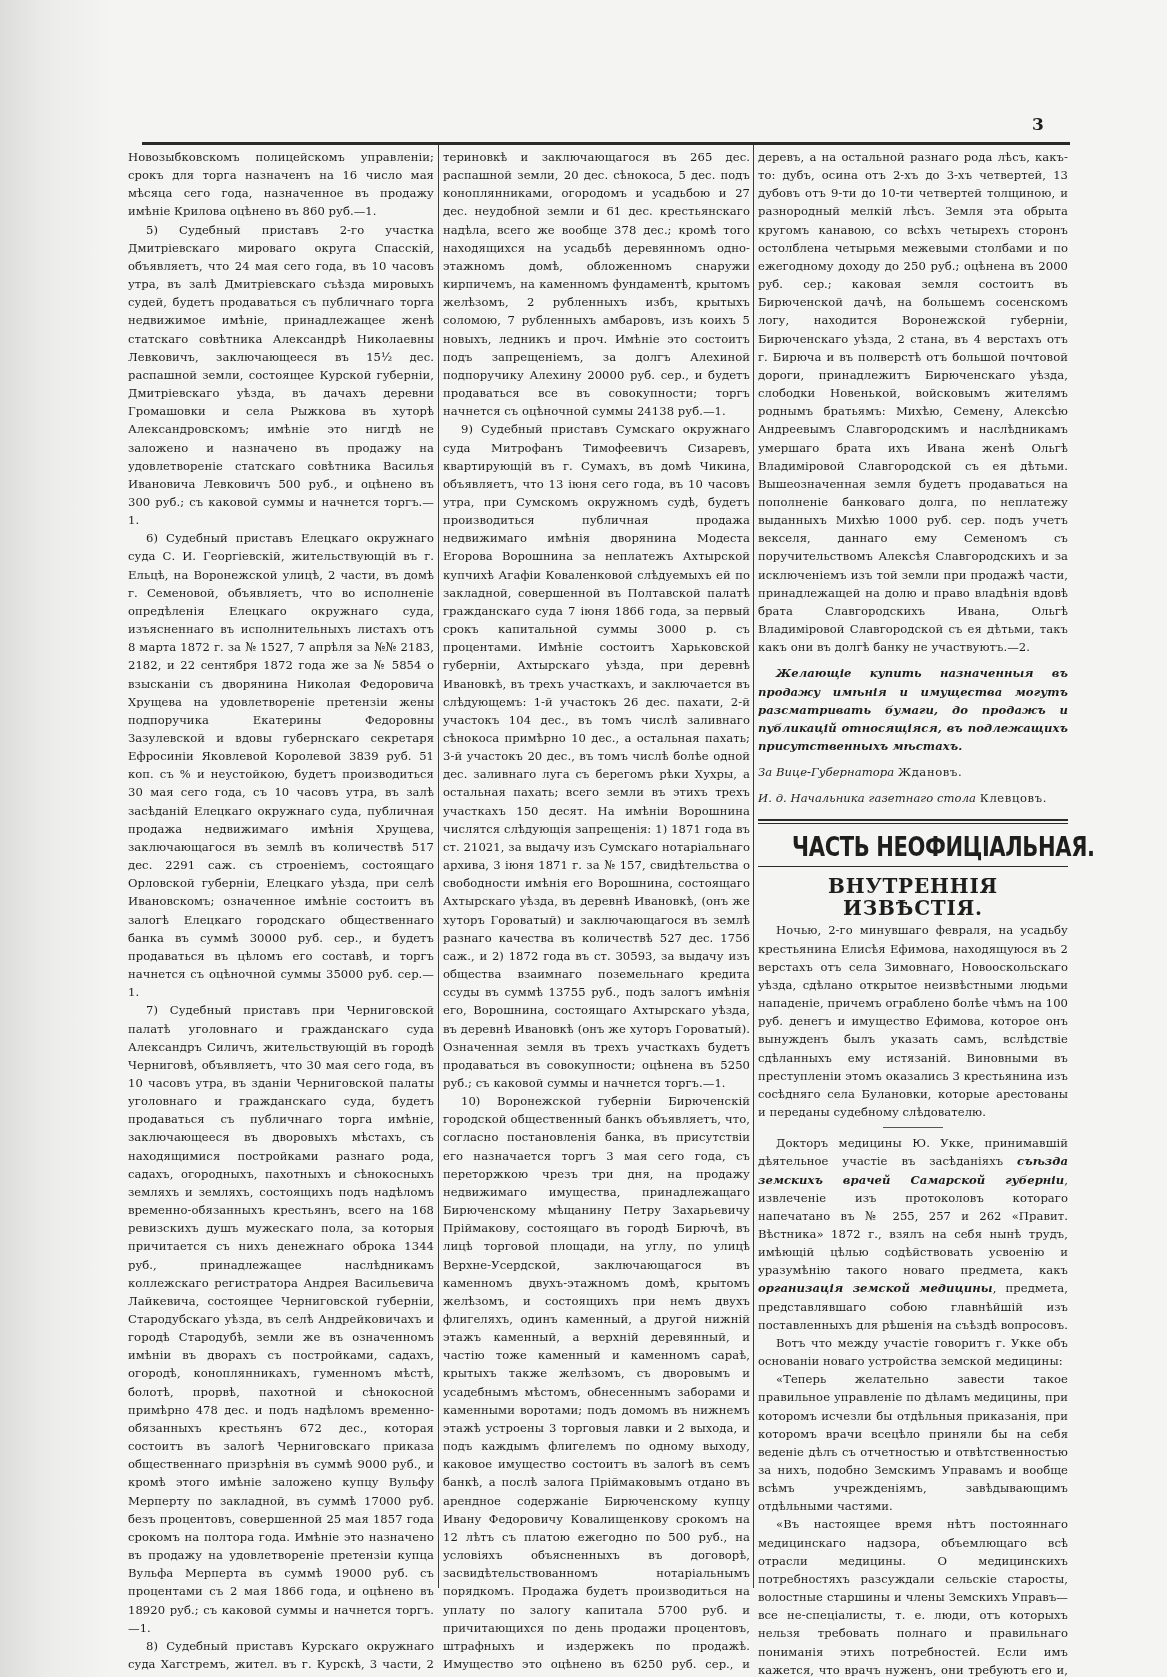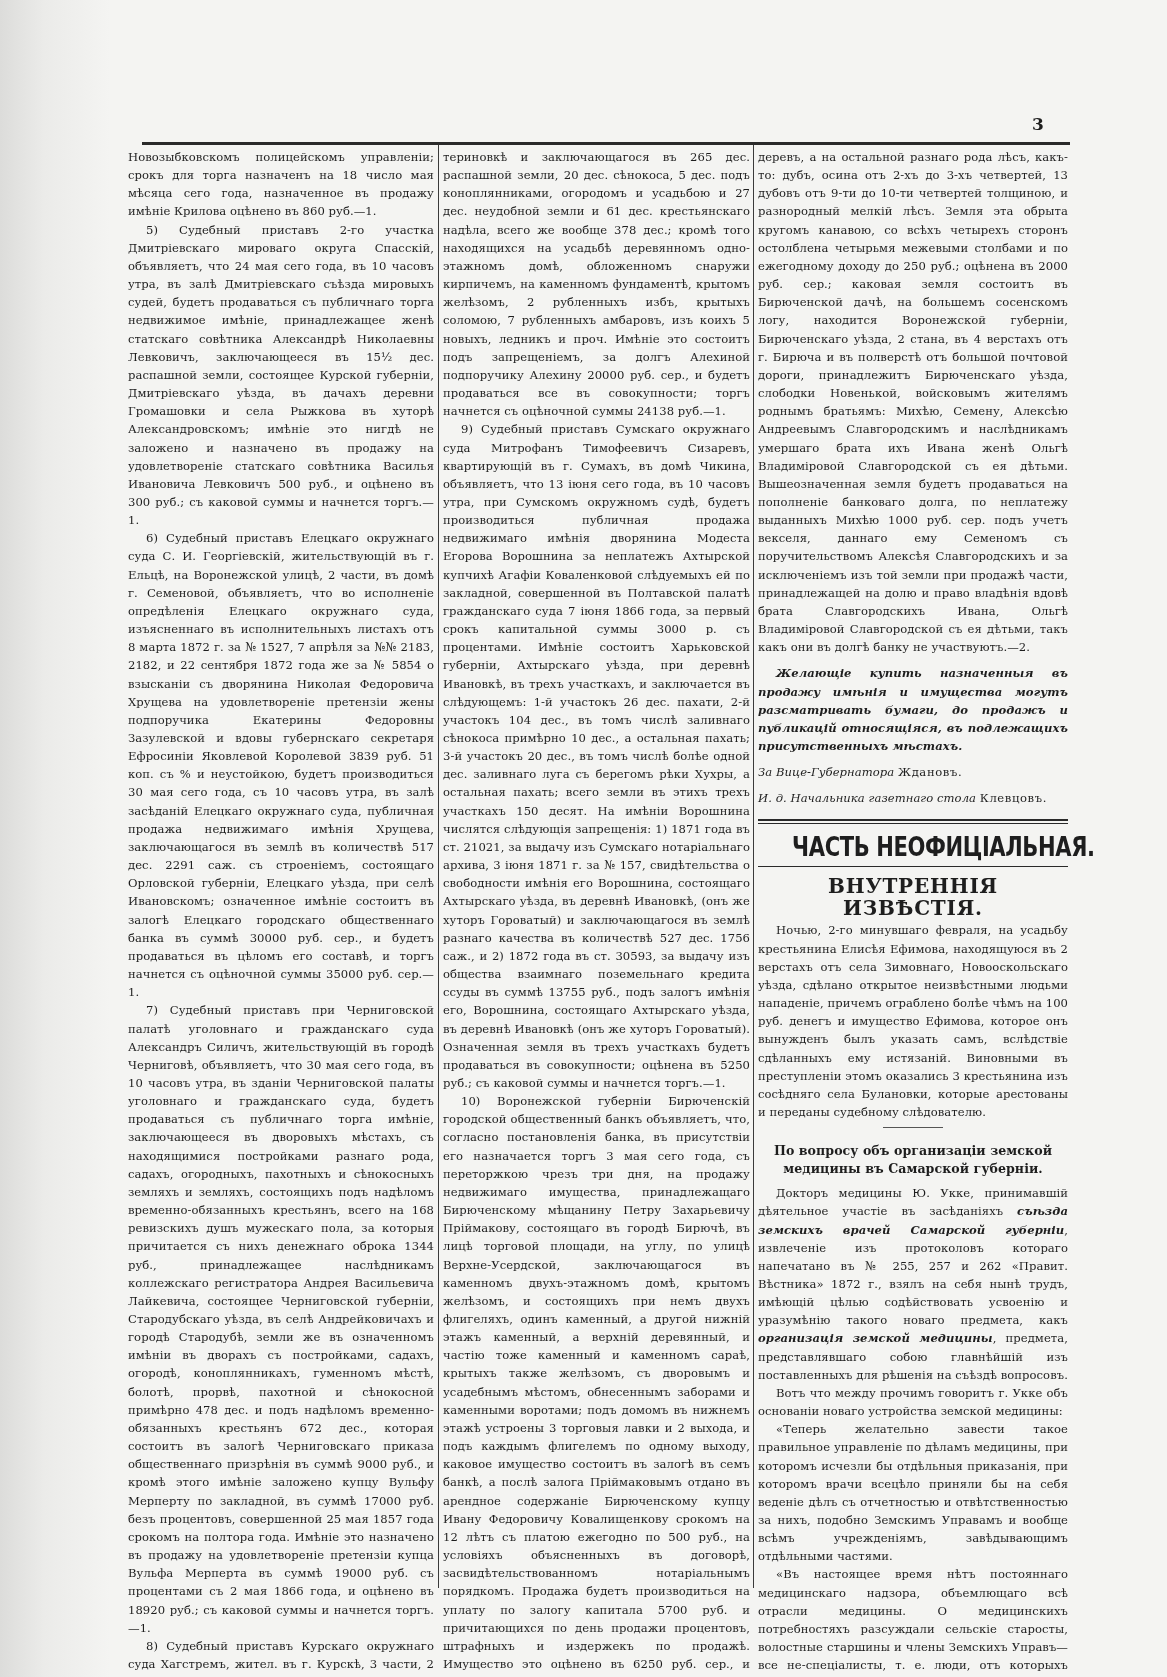--- a/index.html
+++ b/index.html
@@ -68,21 +68,21 @@
 
 <div class="left-shade"></div>
 
 <div class="page-number">3</div>
 <div class="header-rule"></div>
 
 <div class="col-divider" style="left:438px; top:145px; height:1443px;"></div>
 <div class="col-divider" style="left:753px; top:145px; height:1443px;"></div>
 
 <div class="column" id="col1">
-  <p class="noindent">Новозыбковскомъ полицейскомъ управленіи; срокъ для торга назначенъ на 18 число мая мѣсяца сего года, назначенное въ продажу имѣніе Крилова оцѣнено въ 860 руб.—1.</p>
+  <p class="noindent">Новозыбковскомъ полицейскомъ управленіи; срокъ для торга назначенъ на 16 число мая мѣсяца сего года, назначенное въ продажу имѣніе Крилова оцѣнено въ 860 руб.—1.</p>
   <p>5) Судебный приставъ 2-го участка Дмитріевскаго мироваго округа Спасскій, объявляетъ, что 24 мая сего года, въ 10 часовъ утра, въ залѣ Дмитріевскаго съѣзда мировыхъ судей, будетъ продаваться съ публичнаго торга недвижимое имѣніе, принадлежащее женѣ статскаго совѣтника Александрѣ Николаевны Левковичъ, заключающееся въ 15½ дес. распашной земли, состоящее Курской губерніи, Дмитріевскаго уѣзда, въ дачахъ деревни Громашовки и села Рыжкова въ хуторѣ Александровскомъ; имѣніе это нигдѣ не заложено и назначено въ продажу на удовлетвореніе статскаго совѣтника Василья Ивановича Левковичъ 500 руб., и оцѣнено въ 300 руб.; съ каковой суммы и начнется торгъ.—1.</p>
   <p>6) Судебный приставъ Елецкаго окружнаго суда С. И. Георгіевскій, жительствующій въ г. Ельцѣ, на Воронежской улицѣ, 2 части, въ домѣ г. Семеновой, объявляетъ, что во исполненіе опредѣленія Елецкаго окружнаго суда, изъясненнаго въ исполнительныхъ листахъ отъ 8 марта 1872 г. за № 1527, 7 апрѣля за №№ 2183, 2182, и 22 сентября 1872 года же за № 5854 о взысканіи съ дворянина Николая Федоровича Хрущева на удовлетвореніе претензіи жены подпоручика Екатерины Федоровны Зазулевской и вдовы губернскаго секретаря Ефросиніи Яковлевой Королевой 3839 руб. 51 коп. съ % и неустойкою, будетъ производиться 30 мая сего года, съ 10 часовъ утра, въ залѣ засѣданій Елецкаго окружнаго суда, публичная продажа недвижимаго имѣнія Хрущева, заключающагося въ землѣ въ количествѣ 517 дес. 2291 саж. съ строеніемъ, состоящаго Орловской губерніи, Елецкаго уѣзда, при селѣ Ивановскомъ; означенное имѣніе состоитъ въ залогѣ Елецкаго городскаго общественнаго банка въ суммѣ 30000 руб. сер., и будетъ продаваться въ цѣломъ его составѣ, и торгъ начнется съ оцѣночной суммы 35000 руб. сер.—1.</p>
   <p>7) Судебный приставъ при Черниговской палатѣ уголовнаго и гражданскаго суда Александръ Силичъ, жительствующій въ городѣ Черниговѣ, объявляетъ, что 30 мая сего года, въ 10 часовъ утра, въ зданіи Черниговской палаты уголовнаго и гражданскаго суда, будетъ продаваться съ публичнаго торга имѣніе, заключающееся въ дворовыхъ мѣстахъ, съ находящимися постройками разнаго рода, садахъ, огородныхъ, пахотныхъ и сѣнокосныхъ земляхъ и земляхъ, состоящихъ подъ надѣломъ временно-обязанныхъ крестьянъ, всего на 168 ревизскихъ душъ мужескаго пола, за которыя причитается съ нихъ денежнаго оброка 1344 руб., принадлежащее наслѣдникамъ коллежскаго регистратора Андрея Васильевича Лайкевича, состоящее Черниговской губерніи, Стародубскаго уѣзда, въ селѣ Андрейковичахъ и городѣ Стародубѣ, земли же въ означенномъ имѣніи въ дворахъ съ постройками, садахъ, огородѣ, коноплянникахъ, гуменномъ мѣстѣ, болотѣ, прорвѣ, пахотной и сѣнокосной примѣрно 478 дес. и подъ надѣломъ временно-обязанныхъ крестьянъ 672 дес., которая состоитъ въ залогѣ Черниговскаго приказа общественнаго призрѣнія въ суммѣ 9000 руб., и кромѣ этого имѣніе заложено купцу Вульфу Мерперту по закладной, въ суммѣ 17000 руб. безъ процентовъ, совершенной 25 мая 1857 года срокомъ на полтора года. Имѣніе это назначено въ продажу на удовлетвореніе претензіи купца Вульфа Мерперта въ суммѣ 19000 руб. съ процентами съ 2 мая 1866 года, и оцѣнено въ 18920 руб.; съ каковой суммы и начнется торгъ.—1.</p>
   <p>8) Судебный приставъ Курскаго окружнаго суда Хагстремъ, жител. въ г. Курскѣ, 3 части, 2 кв., по Спасской улицѣ, въ домѣ свящ. Чистякова, объявляетъ, что на удовлетвореніе претензіи штабсъ-капитана Ивана Ефимовича Алехина, будетъ производиться 9 іюня сего года, съ 10 часовъ утра, въ залѣ засѣданій, при 3 отдѣленіи Курскаго окружнаго суда, публичная продажа недвижимаго имѣнія, принадлежащаго женѣ подпоручика Маринѣ Алексѣевнѣ Алехиной, состоящаго Курской губерніи, Тимскаго уѣзда, 2 стана, 2 мироваго участка, при деревнѣ Ека-</p>
 </div>
 
 <div class="column" id="col2">
   <p class="noindent">териновкѣ и заключающагося въ 265 дес. распашной земли, 20 дес. сѣнокоса, 5 дес. подъ коноплянниками, огородомъ и усадьбою и 27 дес. неудобной земли и 61 дес. крестьянскаго надѣла, всего же вообще 378 дес.; кромѣ того находящихся на усадьбѣ деревянномъ одно-этажномъ домѣ, обложенномъ снаружи кирпичемъ, на каменномъ фундаментѣ, крытомъ желѣзомъ, 2 рубленныхъ избъ, крытыхъ соломою, 7 рубленныхъ амбаровъ, изъ коихъ 5 новыхъ, ледникъ и проч. Имѣніе это состоитъ подъ запрещеніемъ, за долгъ Алехиной подпоручику Алехину 20000 руб. сер., и будетъ продаваться все въ совокупности; торгъ начнется съ оцѣночной суммы 24138 руб.—1.</p>
   <p>9) Судебный приставъ Сумскаго окружнаго суда Митрофанъ Тимофеевичъ Сизаревъ, квартирующій въ г. Сумахъ, въ домѣ Чикина, объявляетъ, что 13 іюня сего года, въ 10 часовъ утра, при Сумскомъ окружномъ судѣ, будетъ производиться публичная продажа недвижимаго имѣнія дворянина Модеста Егорова Ворошнина за неплатежъ Ахтырской купчихѣ Агафіи Коваленковой слѣдуемыхъ ей по закладной, совершенной въ Полтавской палатѣ гражданскаго суда 7 іюня 1866 года, за первый срокъ капитальной суммы 3000 р. съ процентами. Имѣніе состоитъ Харьковской губерніи, Ахтырскаго уѣзда, при деревнѣ Ивановкѣ, въ трехъ участкахъ, и заключается въ слѣдующемъ: 1-й участокъ 26 дес. пахати, 2-й участокъ 104 дес., въ томъ числѣ заливнаго сѣнокоса примѣрно 10 дес., а остальная пахать; 3-й участокъ 20 дес., въ томъ числѣ болѣе одной дес. заливнаго луга съ берегомъ рѣки Хухры, а остальная пахать; всего земли въ этихъ трехъ участкахъ 150 десят. На имѣніи Ворошнина числятся слѣдующія запрещенія: 1) 1871 года въ ст. 21021, за выдачу изъ Сумскаго нотаріальнаго архива, 3 іюня 1871 г. за № 157, свидѣтельства о свободности имѣнія его Ворошнина, состоящаго Ахтырскаго уѣзда, въ деревнѣ Ивановкѣ, (онъ же хуторъ Горoватый) и заключающагося въ землѣ разнаго качества въ количествѣ 527 дес. 1756 саж., и 2) 1872 года въ ст. 30593, за выдачу изъ общества взаимнаго поземельнаго кредита ссуды въ суммѣ 13755 руб., подъ залогъ имѣнія его, Ворошнина, состоящаго Ахтырскаго уѣзда, въ деревнѣ Ивановкѣ (онъ же хуторъ Горoватый). Означенная земля въ трехъ участкахъ будетъ продаваться въ совокупности; оцѣнена въ 5250 руб.; съ каковой суммы и начнется торгъ.—1.</p>
   <p>10) Воронежской губерніи Бирюченскій городской общественный банкъ объявляетъ, что, согласно постановленія банка, въ присутствіи его назначается торгъ 3 мая сего года, съ переторжкою чрезъ три дня, на продажу недвижимаго имущества, принадлежащаго Бирюченскому мѣщанину Петру Захарьевичу Пріймакову, состоящаго въ городѣ Бирючѣ, въ лицѣ торговой площади, на углу, по улицѣ Верхне-Усердской, заключающагося въ каменномъ двухъ-этажномъ домѣ, крытомъ желѣзомъ, и состоящихъ при немъ двухъ флигеляхъ, одинъ каменный, а другой нижній этажъ каменный, а верхній деревянный, и частію тоже каменный и каменномъ сараѣ, крытыхъ также желѣзомъ, съ дворовымъ и усадебнымъ мѣстомъ, обнесеннымъ заборами и каменными воротами; подъ домомъ въ нижнемъ этажѣ устроены 3 торговыя лавки и 2 выхода, и подъ каждымъ флигелемъ по одному выходу, каковое имущество состоитъ въ залогѣ въ семъ банкѣ, а послѣ залога Пріймаковымъ отдано въ арендное содержаніе Бирюченскому купцу Ивану Федоровичу Ковалищенкову срокомъ на 12 лѣтъ съ платою ежегодно по 500 руб., на условіяхъ объясненныхъ въ договорѣ, засвидѣтельствованномъ нотаріальнымъ порядкомъ. Продажа будетъ производиться на уплату по залогу капитала 5700 руб. и причитающихся по день продажи процентовъ, штрафныхъ и издержекъ по продажѣ. Имущество это оцѣнено въ 6250 руб. сер., и будетъ продаваться въ цѣломъ его составѣ съ оцѣночной суммы. Имѣніе это продается съ переводомъ банковаго долга или новымъ залогомъ, по желанію купившаго срокомъ отъ 1 до 8 лѣтъ по правиламъ банка.—2.</p>
@@ -99,18 +99,17 @@
   <p class="signature">
     <span>И. д. Начальника газетнаго стола</span>
     <span class="surname">Клевцовъ.</span>
   </p>
   <div class="double-rule"></div>
   <div class="section-title">ЧАСТЬ НЕОФИЦІАЛЬНАЯ.</div>
   <div class="single-rule"></div>
   <div class="subsection-title">ВНУТРЕННІЯ ИЗВѢСТІЯ.</div>
   <p>Ночью, 2-го минувшаго февраля, на усадьбу крестьянина Елисѣя Ефимова, находящуюся въ 2 верстахъ отъ села Зимовнаго, Новооскольскаго уѣзда, сдѣлано открытое неизвѣстными людьми нападеніе, причемъ ограблено болѣе чѣмъ на 100 руб. денегъ и имущество Ефимова, которое онъ вынужденъ былъ указать самъ, вслѣдствіе сдѣланныхъ ему истязаній. Виновными въ преступленіи этомъ оказались 3 крестьянина изъ сосѣдняго села Булановки, которые арестованы и переданы судебному слѣдователю.</p>
   <div class="short-rule"></div>
-  <div class="article-title">По вопросу объ организаціи земской медицины въ Самарской губерніи.</div>
   <p><span>Докторъ медицины Ю. Укке, принимавшій дѣятельное участіе въ засѣданіяхъ </span><em class="it">съѣзда земскихъ врачей Самарской губерніи</em><span>, извлеченіе изъ протоколовъ котораго напечатано въ № 255, 257 и 262 «Правит. Вѣстника» 1872 г., взялъ на себя нынѣ трудъ, имѣющій цѣлью содѣйствовать усвоенію и уразумѣнію такого новаго предмета, какъ </span><em class="it">организація земской медицины</em><span>, предмета, представлявшаго собою главнѣйшій изъ поставленныхъ для рѣшенія на съѣздѣ вопросовъ.</span></p>
-  <p>Вотъ что между прочимъ говоритъ г. Укке объ основаніи новаго устройства земской медицины:</p>
+  <p>Вотъ что между участіе говоритъ г. Укке объ основаніи новаго устройства земской медицины:</p>
   <p>«Теперь желательно завести такое правильное управленіе по дѣламъ медицины, при которомъ исчезли бы отдѣльныя приказанія, при которомъ врачи всецѣло приняли бы на себя веденіе дѣлъ съ отчетностью и отвѣтственностью за нихъ, подобно Земскимъ Управамъ и вообще всѣмъ учрежденіямъ, завѣдывающимъ отдѣльными частями.</p>
   <p>«Въ настоящее время нѣтъ постояннаго медицинскаго надзора, объемлющаго всѣ отрасли медицины. О медицинскихъ потребностяхъ разсуждали сельскіе старосты, волостные старшины и члены Земскихъ Управъ—все не-спеціалисты, т. е. люди, отъ которыхъ нельзя требовать полнаго и правильнаго пониманія этихъ потребностей. Если имъ кажется, что врачъ нуженъ, они требуютъ его и, наоборотъ, если въ немъ, по ихъ мнѣнію, нѣтъ надобности; при этомъ они руководствуются своими собственными медицинскими соображеніями. Оттого-то происходитъ постоянная неровность и неправильность въ дѣйствіяхъ. Нерѣдко требуютъ врача гдѣ бы его и ненужно было и, напротивъ, отказываютъ во врачѣ тамъ, гдѣ въ</p>
 </div>
 
 </body></html>

